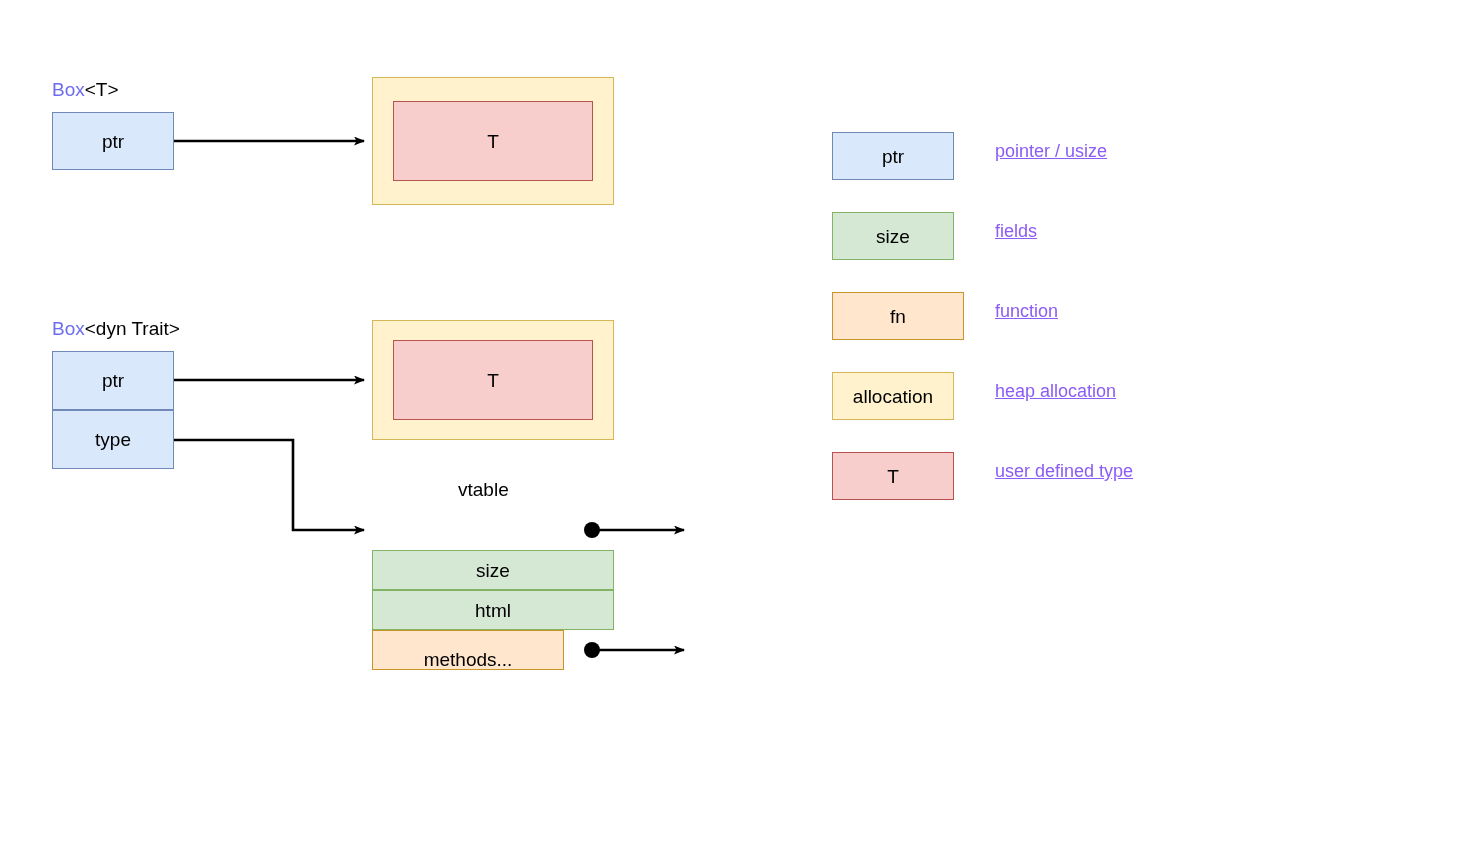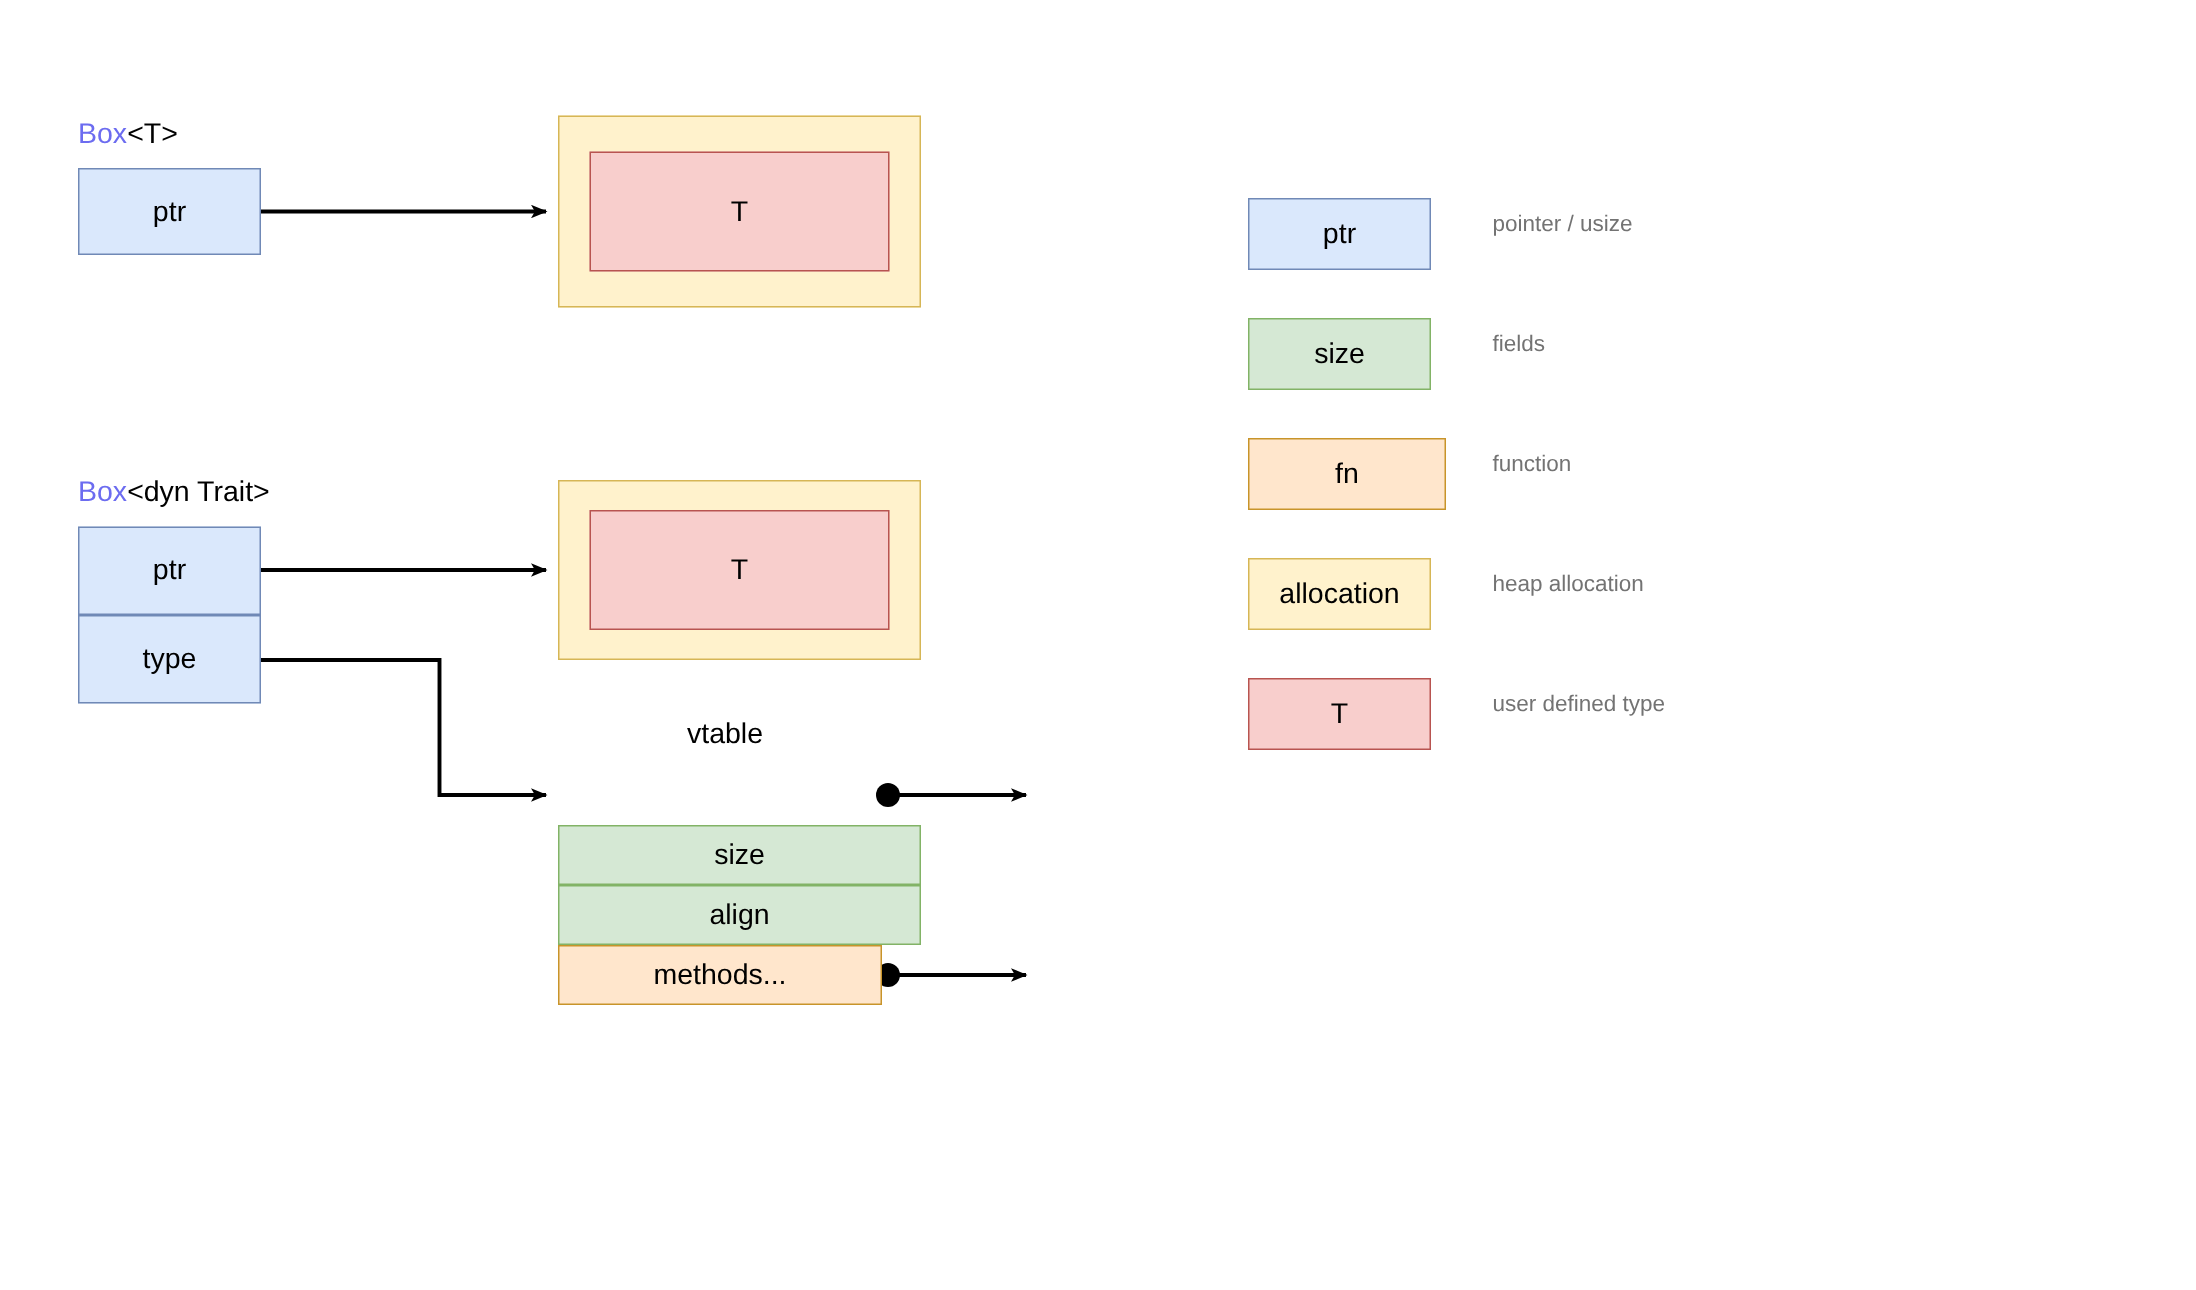--- a/index.html
+++ b/index.html
@@ -58,24 +58,25 @@
   }
   .url-text {
     position: absolute;
     font-size: 20px;
     line-height: 1;
     white-space: nowrap;
     color: #000000;
   }
   .legend-text {
     position: absolute;
-    font-size: 15px;
+    font-size: 18px;
     line-height: 1;
     white-space: nowrap;
-    color: #737373;
+    color: #8b5cf6;
+    text-decoration: underline;
   }
   svg.edges {
     position: absolute;
     left: 0; top: 0;
     width: 1464px;
     height: 860px;
     pointer-events: none;
   }
 </style>
 </head>
@@ -131,23 +132,23 @@
   <div class="node c-type" style="left:393px; top:320px; width:200px; height:80px;">
     <span>T</span>
   </div>
 
   <div class="caption" style="left:458px; top:460px;">vtable</div>
 
   <div class="node c-field" style="left:372px; top:530px; width:242px; height:40px;">
     <span>size</span>
   </div>
   <div class="node c-field" style="left:372px; top:570px; width:242px; height:40px;">
-    <span>align</span>
+    <span>html</span>
   </div>
-  <div class="node c-fn" style="left:372px; top:610px; width:216px; height:40px;">
+  <div class="node c-fn" style="left:372px; top:610px; width:192px; height:40px;align-items:flex-end;">
     <span>methods...</span>
   </div>
 
   <div class="node c-ptr" style="left:832px; top:112px; width:122px; height:48px;">
     <span>ptr</span>
   </div>
   <div class="legend-text" style="left:995px; top:122px;">pointer / usize</div>
 
   <div class="node c-field" style="left:832px; top:192px; width:122px; height:48px;">
     <span>size</span>

